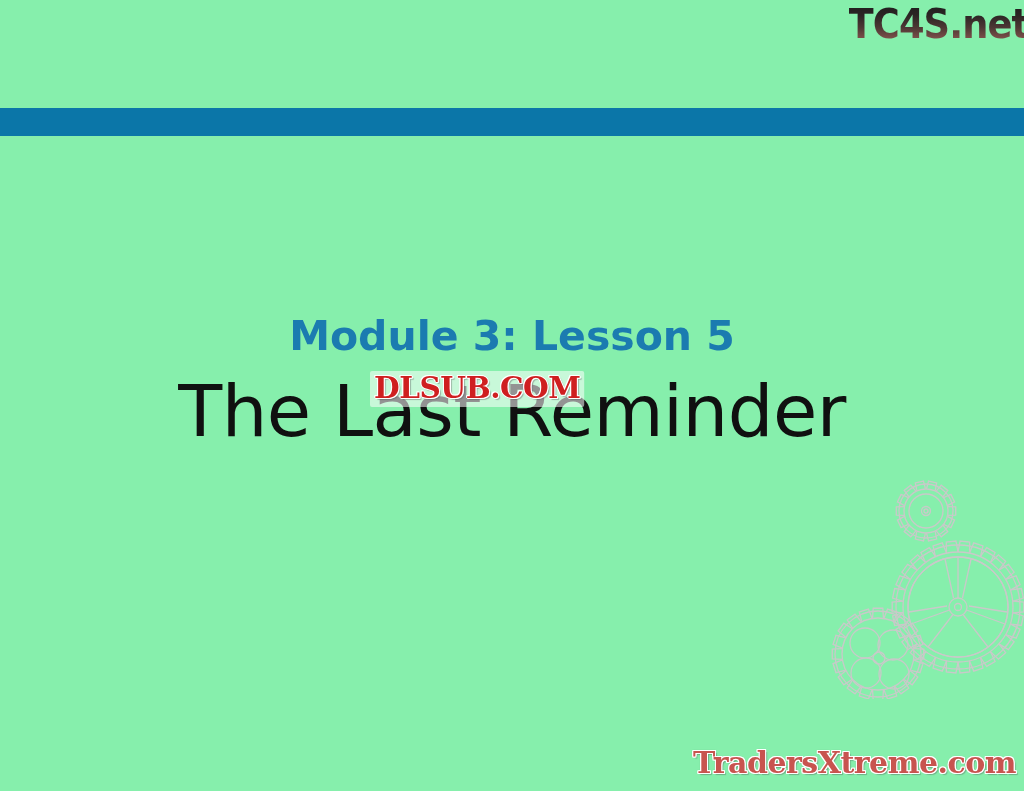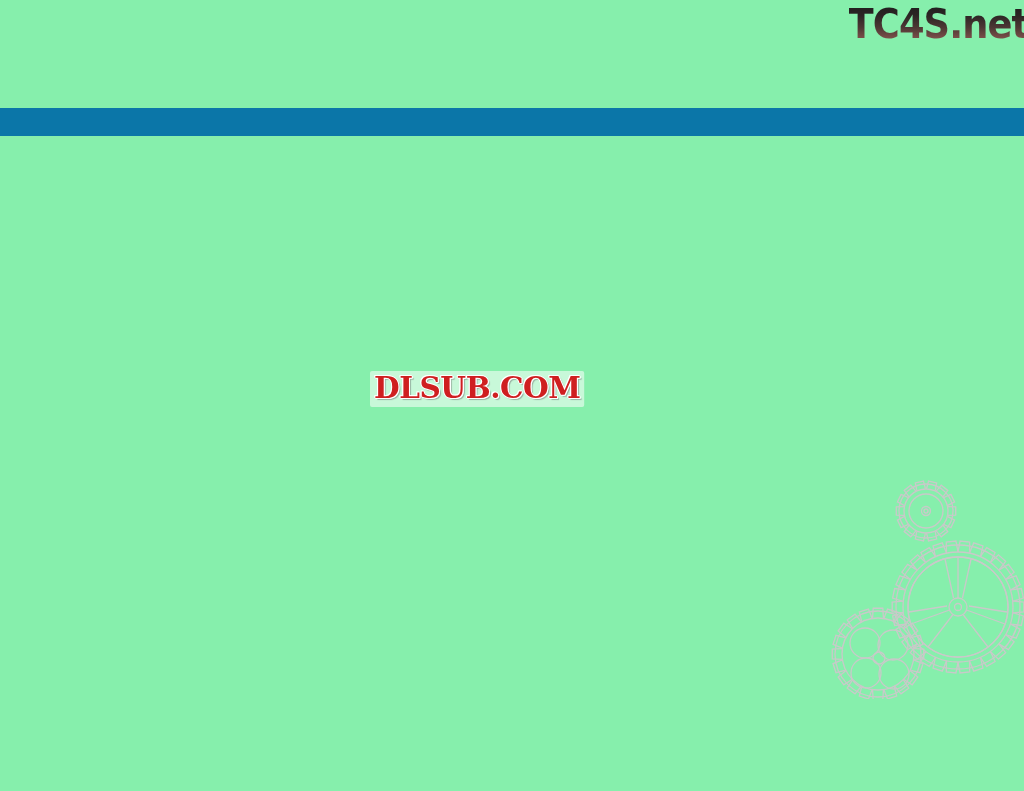--- a/index.html
+++ b/index.html
@@ -168,20 +168,24 @@
 </head>
 <body>
 
 <div id="slide">
 
   <div id="brand-logo-shadow">TC4S.net</div>
   <div id="brand-logo">TC4S.net</div>
 
   <div id="divider-bar"></div>
 
+  <div id="title-block">
+    <div id="module-label">Module 3: Lesson 5</div>
+    <div id="slide-title">The Last Reminder</div>
+  </div>
 
   <div id="watermark">DLSUB.COM</div>
 
   <div id="gears">
     <svg width="200" height="230" viewBox="0 0 200 230">
       <g fill="none" stroke="#c9c9c9" stroke-width="1.3">
 
         <g transform="translate(96,42)">
 
           <g>
@@ -292,14 +296,15 @@
               <path d="M 16.51,-31.99 L 23.00,-39.84 L 30.78,-34.18 L 25.32,-25.59"></path>
               <path d="M 25.59,-25.32 L 34.18,-30.78 L 39.84,-23.00 L 31.99,-16.51"></path>
               <path d="M 32.16,-16.18 L 42.02,-18.71 L 44.99,-9.56 L 35.53,-5.82"></path>
             </g>
         </g>
 
       </g>
     </svg>
   </div>
 
+  <div id="footer-logo">TradersXtreme.com</div>
 
 </div>
 
 </body></html>

